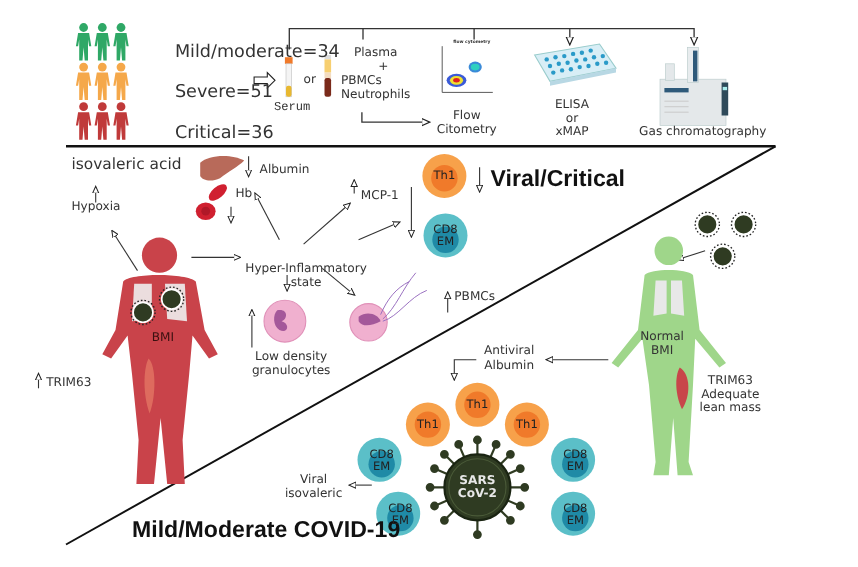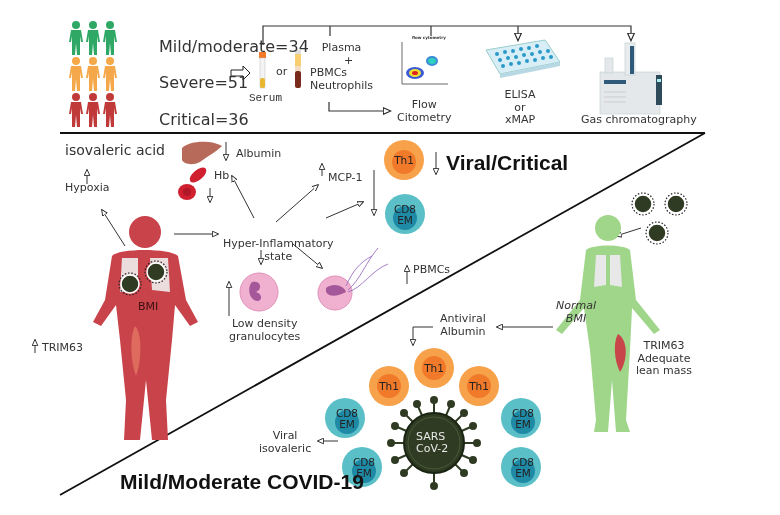--- a/index.html
+++ b/index.html
@@ -6,21 +6,21 @@
   body { width: 780px; height: 515px; position: relative; overflow: hidden;
          font-family: "DejaVu Sans", sans-serif; color: #222; }
   svg { position: absolute; left: 0; top: 0; }
   .lbl { position: absolute; font-size: 11px; color: #333; white-space: nowrap; line-height: 1.15; }
   .lbl.c { text-align: center; }
   .big { position: absolute; font-family: "Liberation Sans", sans-serif; font-weight: bold;
          font-size: 21px; color: #111; text-align: center; line-height: 1.1; white-space: nowrap; }
   .cohort { font-size: 16px; margin-left: 38px; }
   .hdr { font-size: 14px; color: #333; }
   .cell-txt { position: absolute; font-size: 10.5px; color: #222; text-align: center; line-height: 1.05; }
-  .virus-txt { position: absolute; font-size: 11px; color: #e8e8e8; line-height: 1.1; }
+  .virus-txt { position: absolute; font-size: 11px; color: #e8e8e8; text-align: center; line-height: 1.1; font-weight: bold; }
 </style>
 </head>
 <body>
 
 <svg width="780" height="515" viewBox="0 0 780 515">
   <defs>
     <marker id="ah" viewBox="0 0 10 10" refX="8" refY="5" markerWidth="7" markerHeight="7" orient="auto-start-reverse">
       <path d="M0,1 L9,5 L0,9 Z" fill="#fff" stroke="#222" stroke-width="1.3"></path>
     </marker>
     <g id="person">
@@ -314,21 +314,21 @@
 <div class="cell-txt" style="left:391px;top:204px;width:28px;">
   <div>CD8</div>
   <div>EM</div>
 </div>
 
 <div class="big" style="left:120px;top:470px;">Mild/Moderate COVID-19</div>
 <div class="lbl c" style="left:440px;top:313px;">
   <div>Antiviral</div>
   <div>Albumin</div>
 </div>
-<div class="lbl c" style="left:556px;top:300px;font-style:italic;">
+<div class="lbl c" style="left:582px;top:300px;">
   <div>Normal</div>
   <div>BMI</div>
 </div>
 <div class="lbl c" style="left:636px;top:340px;">
   <div>TRIM63</div>
   <div>Adequate</div>
   <div>lean mass</div>
 </div>
 <div class="lbl c" style="left:259px;top:430px;">
   <div>Viral</div>

